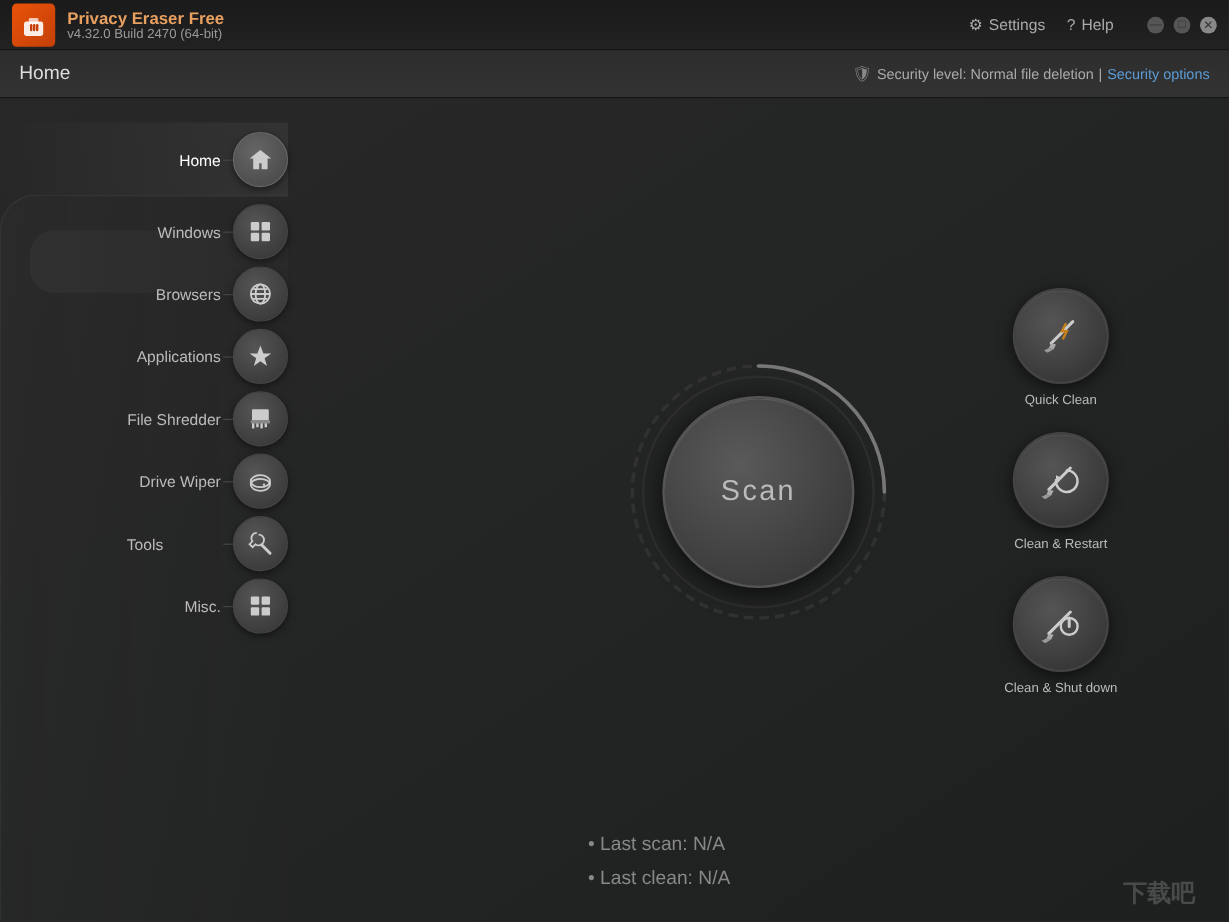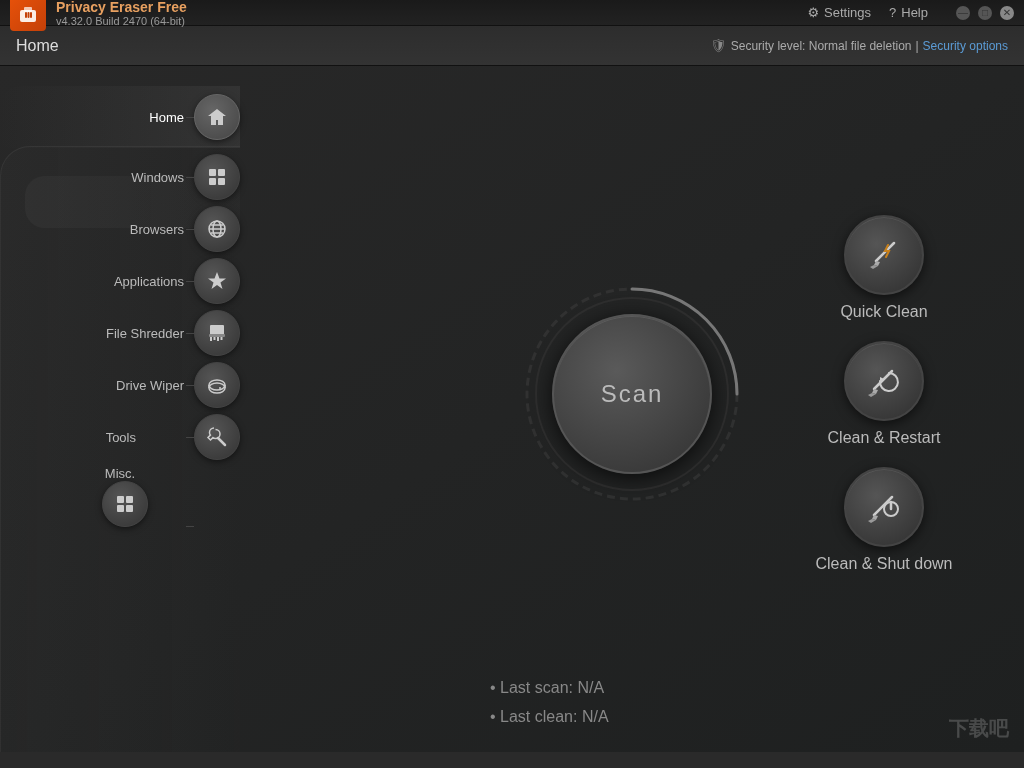--- a/index.html
+++ b/index.html
@@ -7,21 +7,21 @@
       width: 1024px;
       height: 768px;
       overflow: hidden;
       background: #2a2a2a;
       font-family: 'Segoe UI', Arial, sans-serif;
       color: #ccc;
     }
 
     
     .titlebar {
-      height: 26px;
+      height: 42px;
       background: linear-gradient(to bottom, #1a1a1a, #222);
       display: flex;
       align-items: center;
       padding: 0 10px;
       border-bottom: 1px solid #111;
     }
     .titlebar-logo {
       width: 36px;
       height: 36px;
       background: linear-gradient(135deg, #e8520a, #c44008);
@@ -245,21 +245,21 @@
       justify-content: center;
       cursor: pointer;
       box-shadow: 0 3px 12px rgba(0,0,0,0.6), inset 0 1px 0 rgba(255,255,255,0.08);
       font-size: 24px;
       color: #bbb;
       transition: all 0.2s;
     }
 
     .action-btn-label {
       color: #bbb;
-      font-size: 16px;
+      font-size: 11px;
       text-align: center;
     }
 
     
     .status-bar {
       position: absolute;
       bottom: 20px;
       left: 250px;
       color: #888;
       font-size: 16px;
@@ -267,21 +267,21 @@
     }
     .status-bar div::before {
       content: '• ';
       color: #888;
     }
 
     
     .watermark {
       position: absolute;
       bottom: 10px;
-      right: 15px;
+      right: 28px;
       opacity: 0.3;
       font-size: 20px;
       color: #aaa;
       font-weight: bold;
     }
 
     
     .sidebar-bg {
       position: absolute;
       top: 0;
@@ -443,21 +443,21 @@
     <div class="sidebar-item" style="margin-top:6px;gap:48px;">
       <span class="sidebar-item-label">Tools</span>
       <div class="sidebar-item-icon">
         <svg width="22" height="22" viewBox="0 0 22 22" fill="#ccc">
           <path d="M8 2C5.5 2 3.5 4 3.5 6.5C3.5 7.5 3.8 8.4 4.4 9.1L2 11.5L4.5 14L6.9 11.6C7.6 12.2 8.5 12.5 9.5 12.5C12 12.5 14 10.5 14 8C14 5.5 12 3.5 9.5 3.5" stroke="#ccc" stroke-width="1.5" fill="none"></path>
           <line x1="12" y1="12" x2="19" y2="19" stroke="#ccc" stroke-width="2.5" stroke-linecap="round"></line>
         </svg>
       </div>
     </div>
 
-    <div class="sidebar-item" style="margin-top:6px;flex-direction:column;">
+    <div class="sidebar-item" style="margin-top:6px;">
       <span class="sidebar-item-label">Misc.</span>
       <div class="sidebar-item-icon">
         <svg width="22" height="22" viewBox="0 0 22 22" fill="#ccc">
           <rect x="3" y="3" width="7" height="7" rx="1"></rect>
           <rect x="12" y="3" width="7" height="7" rx="1"></rect>
           <rect x="3" y="12" width="7" height="7" rx="1"></rect>
           <rect x="12" y="12" width="7" height="7" rx="1"></rect>
         </svg>
       </div>
     </div>

